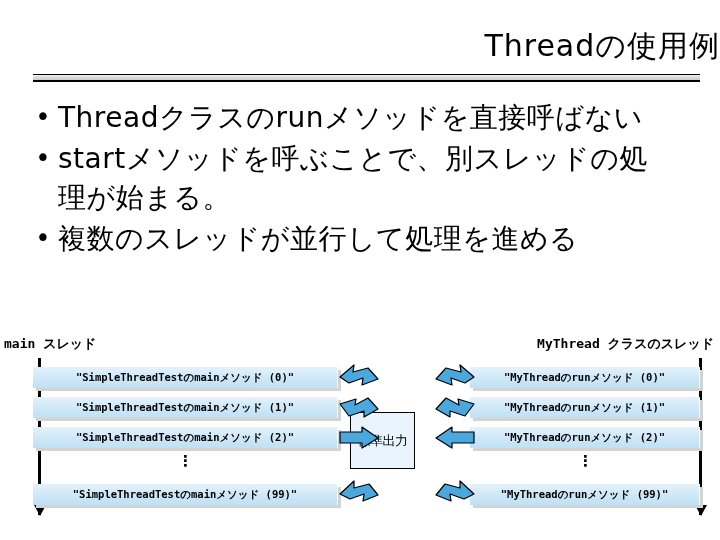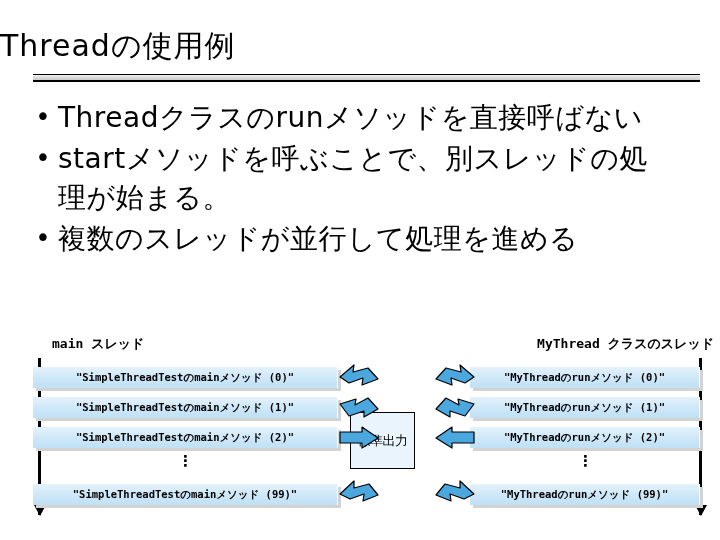--- a/index.html
+++ b/index.html
@@ -16,21 +16,21 @@
     position: absolute; left: 0; top: 0;
     width: 720px; height: 540px;
     background: #ffffff;
     overflow: hidden;
   }
 
   
   #title {
     position: absolute;
     left: 0; top: 26px; width: 720px;
-    text-align: left;
+    text-align: right;
     font-size: 30px;
     line-height: 40px;
     letter-spacing: 1px;
     font-family: "DejaVu Sans", sans-serif;
     white-space: nowrap;
   }
 
   
   #divider {
     position: absolute;
@@ -76,21 +76,20 @@
     position: absolute;
     left: 0; top: 325px;
     width: 720px; height: 215px;
   }
   .col-header {
     position: absolute;
     font-size: 13px;
     font-weight: bold;
     font-family: "DejaVu Sans Mono", monospace;
     white-space: nowrap;
-    margin-left: 48px;
   }
   #header-main { left: 4px; top: 10px; }
   #header-mythread { right: 6px; top: 10px; padding-left: 24px; }
 
   .lifeline {
     position: absolute;
     width: 3px;
     background: #000;
   }
   .lifeline-arrow {

